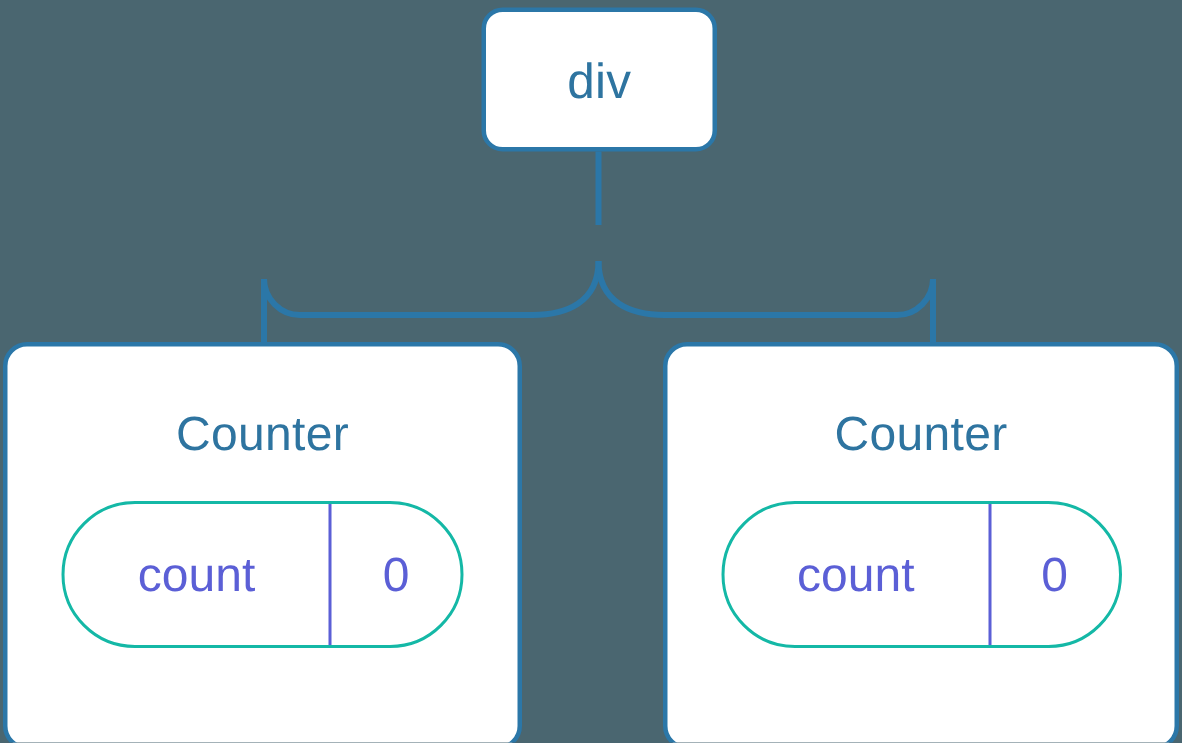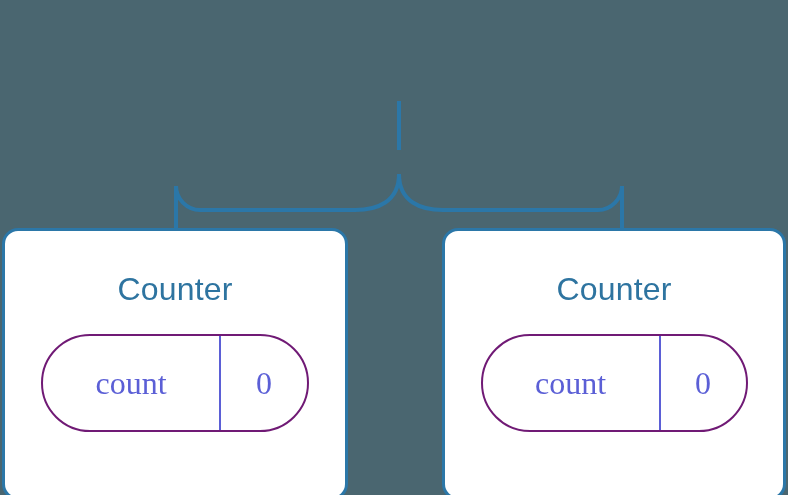--- a/index.html
+++ b/index.html
@@ -77,26 +77,25 @@
     line-height: 1;
     color: #2e74a0;
     letter-spacing: 0.2px;
     font-weight: 400;
   }
   
   .state-pill {
     margin-top: 29px;
     box-sizing: border-box;
     height: 98px;
-    border: 2px solid #701a75;
+    border: 2px solid #14b8a6;
     border-radius: 49px;
     display: flex;
     align-items: stretch;
     background: #ffffff;
-    font-family: Liberation Serif, serif;
   }
   #state-pill-left  { width: 268px; }
   #state-pill-right { width: 267px; }
 
   .pill-key {
     flex: 0 0 auto;
     display: flex;
     align-items: center;
     justify-content: center;
     font-size: 32px;
@@ -130,20 +129,23 @@
     <g fill="none" stroke="#2b77a8" stroke-width="4" stroke-linecap="butt">
 
       <path d="M399,101 L399,150"></path>
 
       <path d="M399,150 C399,178 377,186 355,186 L200,186 C187,186 176,175 176,162 L176,230" transform="translate(0,24)"></path>
 
       <path d="M399,150 C399,178 421,186 443,186 L598,186 C611,186 622,175 622,162 L622,230" transform="translate(0,24)"></path>
     </g>
   </svg>
 
+  <div class="node" id="root-node">
+    <span class="root-label">div</span>
+  </div>
 
   <div class="node child-node" id="child-node-left">
     <span class="child-title">Counter</span>
     <div class="state-pill" id="state-pill-left">
       <span class="pill-key">count</span>
       <span class="pill-divider"></span>
       <span class="pill-value">0</span>
     </div>
   </div>
 

